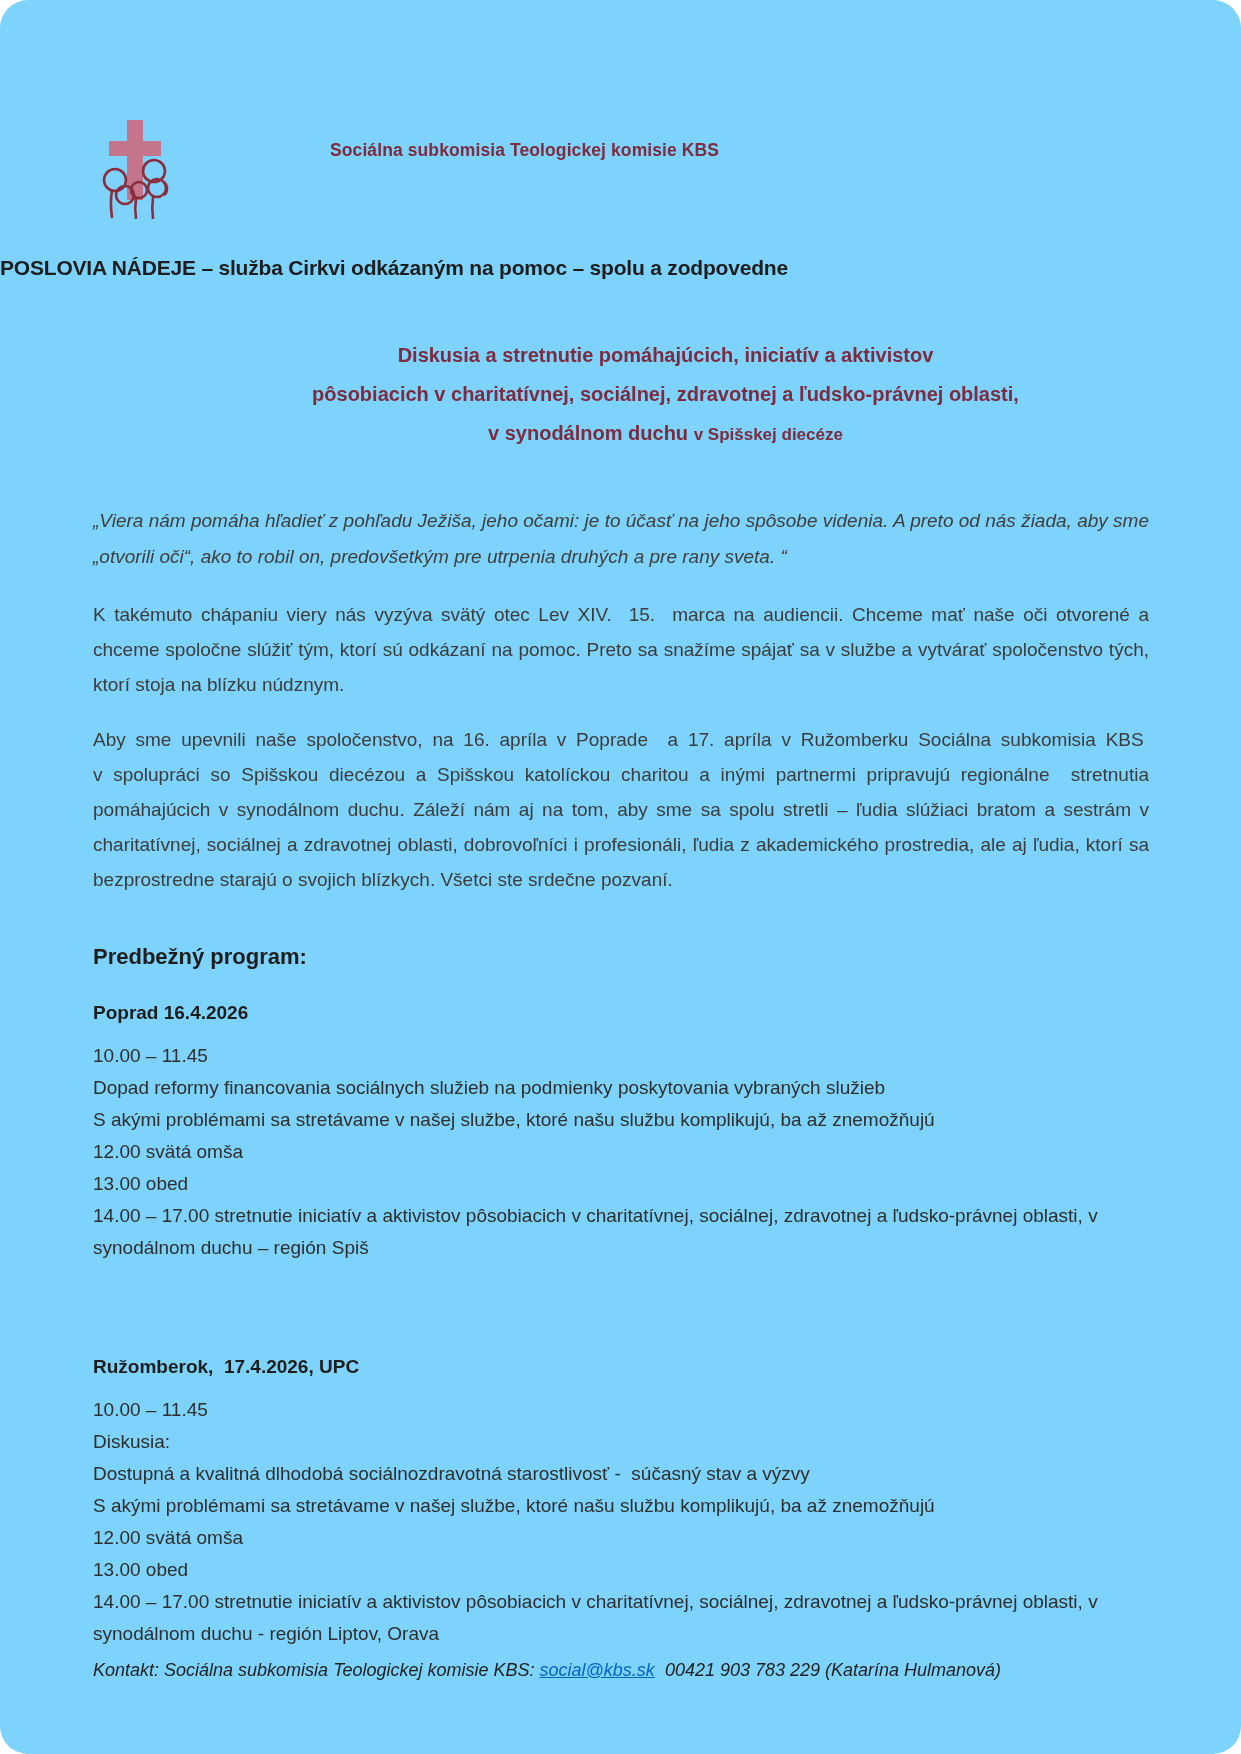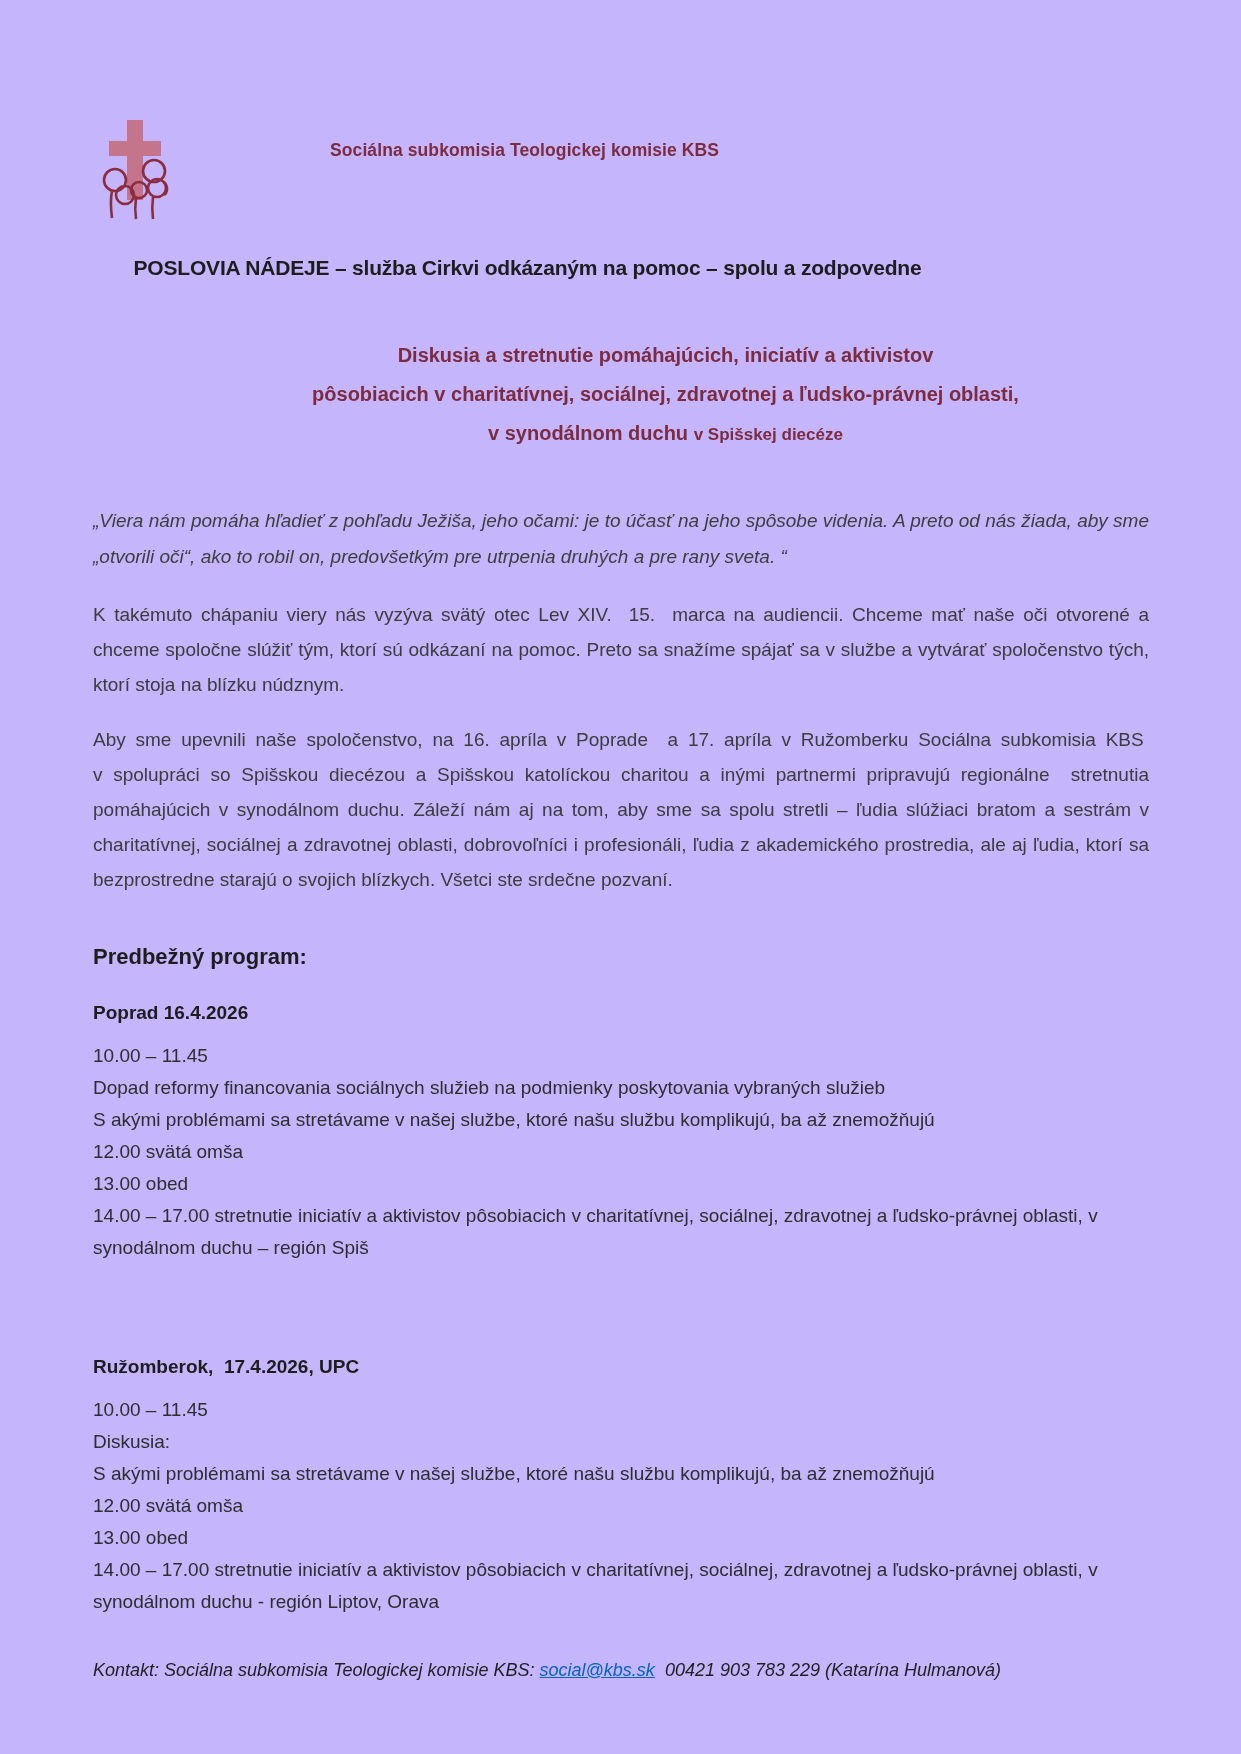--- a/index.html
+++ b/index.html
@@ -1,39 +1,39 @@
 <!DOCTYPE html>
 <html><head>
 <meta charset="utf-8">
 <style>
   html, body { margin: 0; padding: 0; background: #ffffff; }
   .page {
     position: relative;
     width: 1241px;
     height: 1754px;
-    background: #c4b5fd;
+    background: #7dd3fc;
     font-family: "Liberation Sans", "DejaVu Sans", sans-serif;
     color: #333333;
     overflow: hidden;
+    border-radius: 28px;
   }
   .abs { position: absolute; }
 
   .logo { left: 96px; top: 118px; width: 78px; height: 102px; }
 
   .org-header {
     left: 330px; top: 140px;
     font-size: 17.5px; font-weight: bold;
     color: #7d2b3e;
     letter-spacing: 0.1px;
     white-space: nowrap;
   }
 
   .doc-title {
     left: 0; top: 256px; width: 1055px;
-    text-align: center;
     font-size: 21px; font-weight: bold;
     color: #1d1d1d;
     letter-spacing: -0.2px;
   }
 
   .subtitle {
     left: 0; top: 336px; width: 1241px;
     text-align: center;
     font-size: 20px; font-weight: bold;
     line-height: 39px;
@@ -136,20 +136,21 @@
     <div class="line">S akými problémami sa stretávame v našej službe, ktoré našu službu komplikujú, ba až znemožňujú</div>
     <div class="line">12.00 svätá omša</div>
     <div class="line">13.00 obed</div>
     <div class="line">14.00 – 17.00 stretnutie iniciatív a aktivistov pôsobiacich v charitatívnej, sociálnej, zdravotnej a ľudsko-právnej oblasti, v synodálnom duchu – región Spiš</div>
   </div>
 
   <div class="abs section-heading sec2-heading">Ružomberok,&nbsp; 17.4.2026, UPC</div>
   <div class="abs program-lines sec2-lines">
     <div class="line">10.00 – 11.45</div>
     <div class="line">Diskusia:</div>
+    <div class="line">Dostupná a kvalitná dlhodobá sociálnozdravotná starostlivosť -&nbsp; súčasný stav a výzvy</div>
     <div class="line">S akými problémami sa stretávame v našej službe, ktoré našu službu komplikujú, ba až znemožňujú</div>
     <div class="line">12.00 svätá omša</div>
     <div class="line">13.00 obed</div>
     <div class="line">14.00 – 17.00 stretnutie iniciatív a aktivistov pôsobiacich v charitatívnej, sociálnej, zdravotnej a ľudsko-právnej oblasti, v synodálnom duchu - región Liptov, Orava</div>
   </div>
 
   <div class="abs contact">
     <span>Kontakt: Sociálna subkomisia Teologickej komisie KBS: </span><a href="#">social@kbs.sk</a><span>&nbsp; 00421 903 783 229 (Katarína Hulmanová)</span>
   </div>
 

